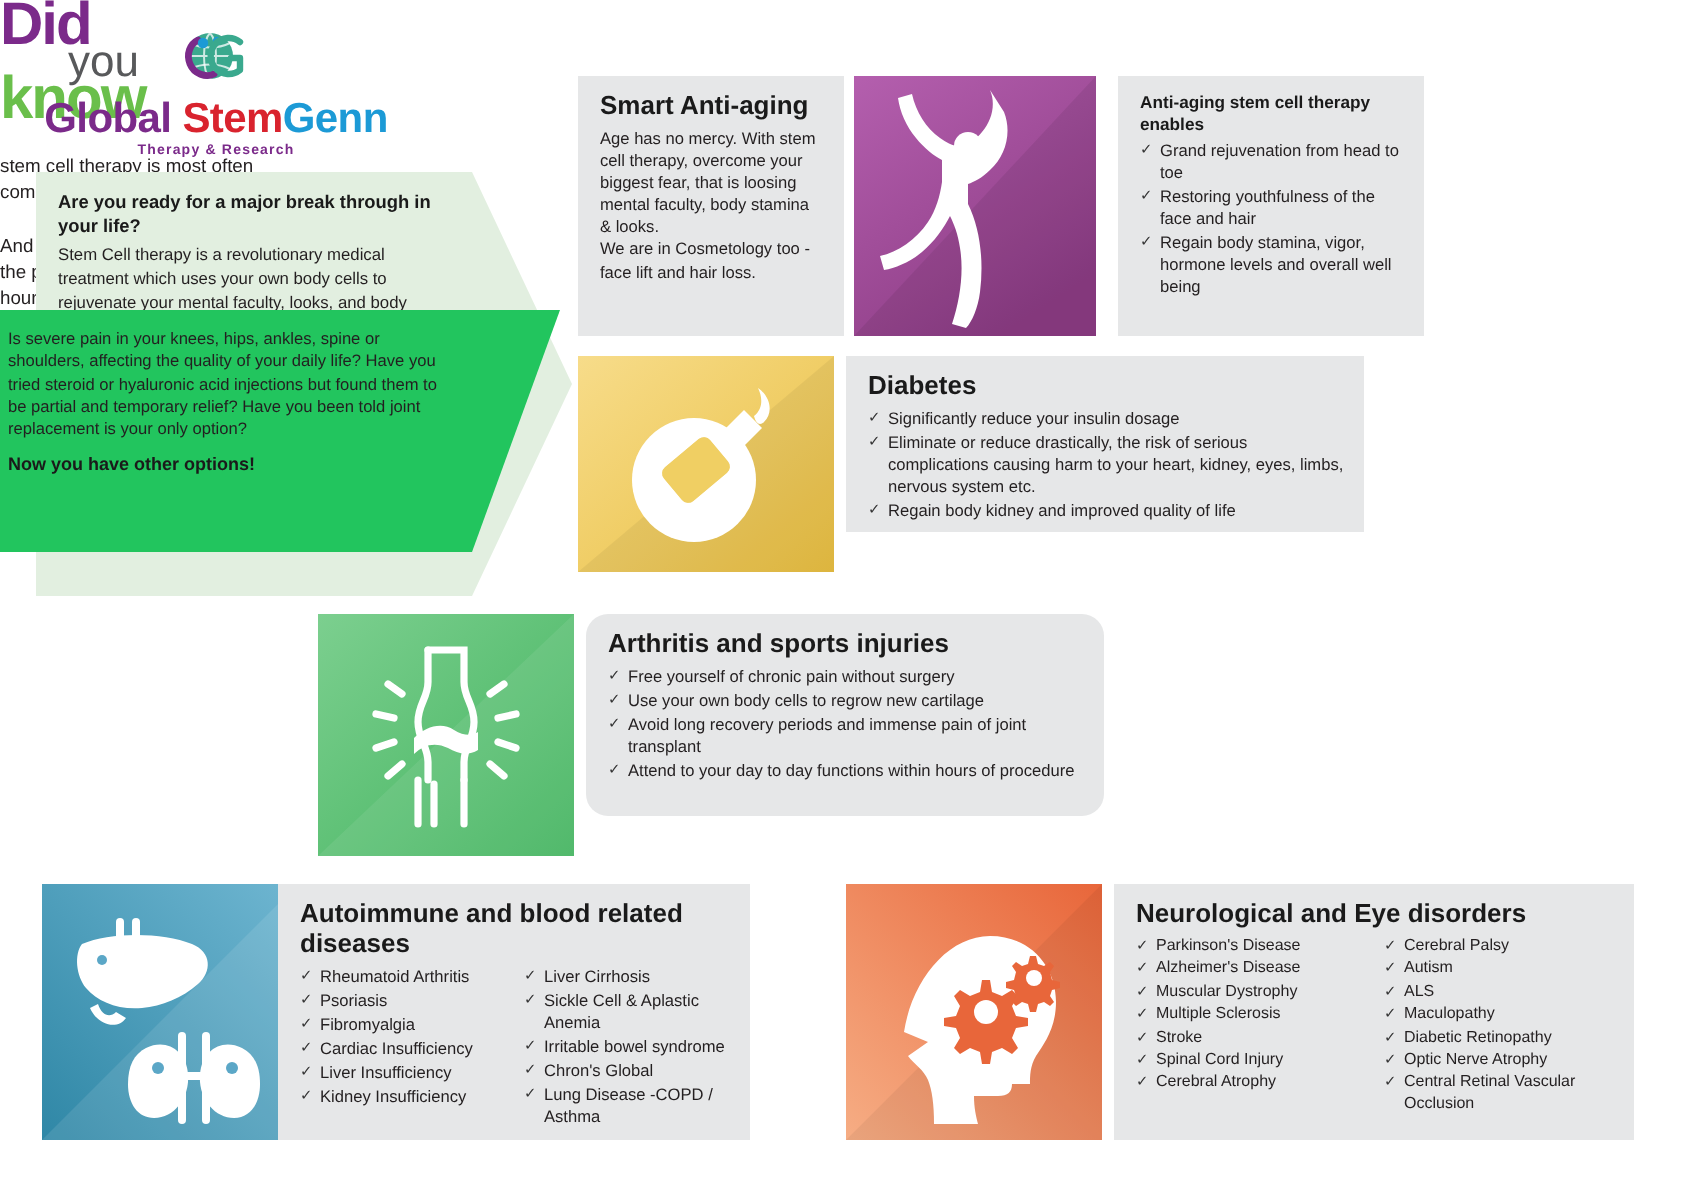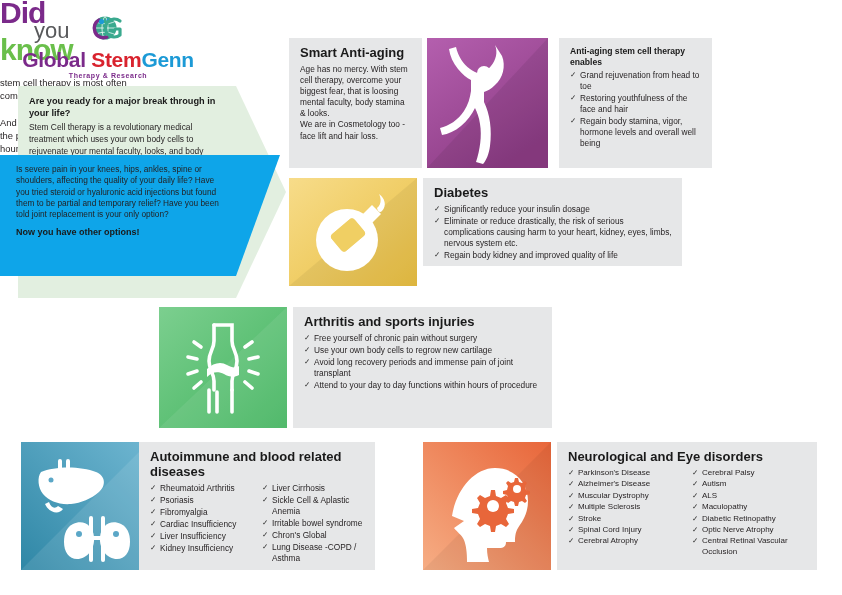--- a/index.html
+++ b/index.html
@@ -61,23 +61,23 @@
   #dyk .l3 { font-size: 30px; font-weight: bold; color: #6abf4b; line-height: 0.88; letter-spacing: -1px; margin-top:-3px; }
   #dyk p { font-size: 9.4px; color: #231f20; line-height: 1.4; margin-top: 13px; }
 
   
   .twocol { display: flex; gap: 9px; }
   .twocol > ul { flex: 1; }
 
   
   #pain {
     left: 558px; top: 307px; width: 280px; height: 121px;
-    background: #0ea5e9;
+    background: #22c55e;
     clip-path: polygon(0 0, 225px 0, 280px 0, 236px 121px, 0 121px);
-    padding: 9px 58px 6px 16px;
+    padding: 9px 58px 6px 4px;
   }
   #pain p { font-size: 8.3px; color: #231f20; line-height: 1.36; }
   #pain .bold { font-size: 9px; font-weight: bold; color: #1a1a1a; line-height: 1.3; margin-top: 7px; }
 </style>
 </head>
 <body>
 
 <div id="stage">
 
   <div id="logo-block">
@@ -185,21 +185,21 @@
         <path d="M50 83 v22"></path>
         <path d="M58 85 v20"></path>
         <path d="M73 83 v22"></path>
         <path d="M42 40 l-7 -5 M38 52 l-9 -2 M38 64 l-9 3 M42 75 l-7 6"></path>
         <path d="M86 40 l7 -5 M90 52 l9 -2 M90 64 l9 3 M86 75 l7 6"></path>
       </g>
       <path d="M48 62 c6 -6 14 -8 20 -4 c5 3 9 3 12 1 l0 9 c-5 3 -10 2 -15 -1 c-6 -3 -12 -2 -17 3z" fill="#ffffff"></path>
     </svg>
   </div>
 
-  <div class="panel grey card" style="left:293px; top:307px; width:259px; height:121px;">
+  <div class="panel grey card" style="left:293px; top:307px; width:259px; height:101px;border-radius:11px;">
     <h3>Arthritis and sports injuries</h3>
     <ul class="ck">
       <li>Free yourself of chronic pain without surgery</li>
       <li>Use your own body cells to regrow new cartilage</li>
       <li>Avoid long recovery periods and immense pain of joint transplant</li>
       <li>Attend to your day to day functions within hours of procedure</li>
     </ul>
   </div>
 
   <div id="pain">

